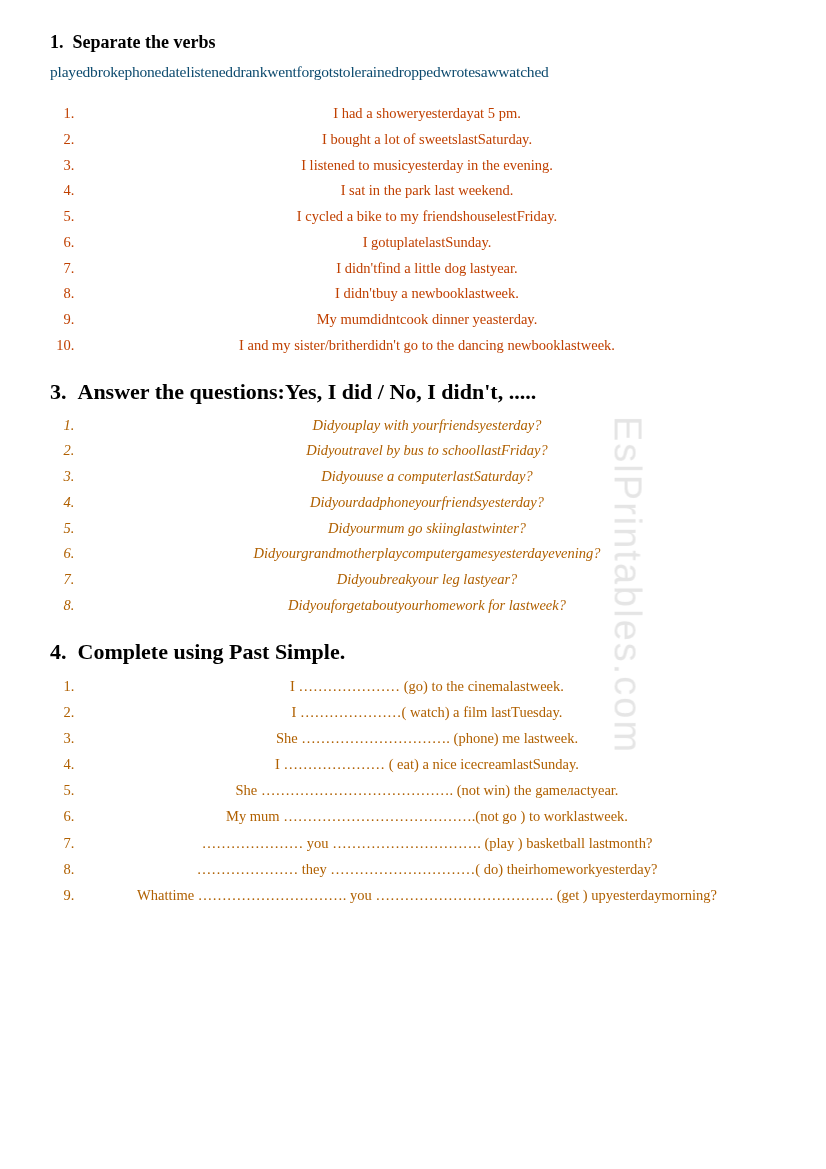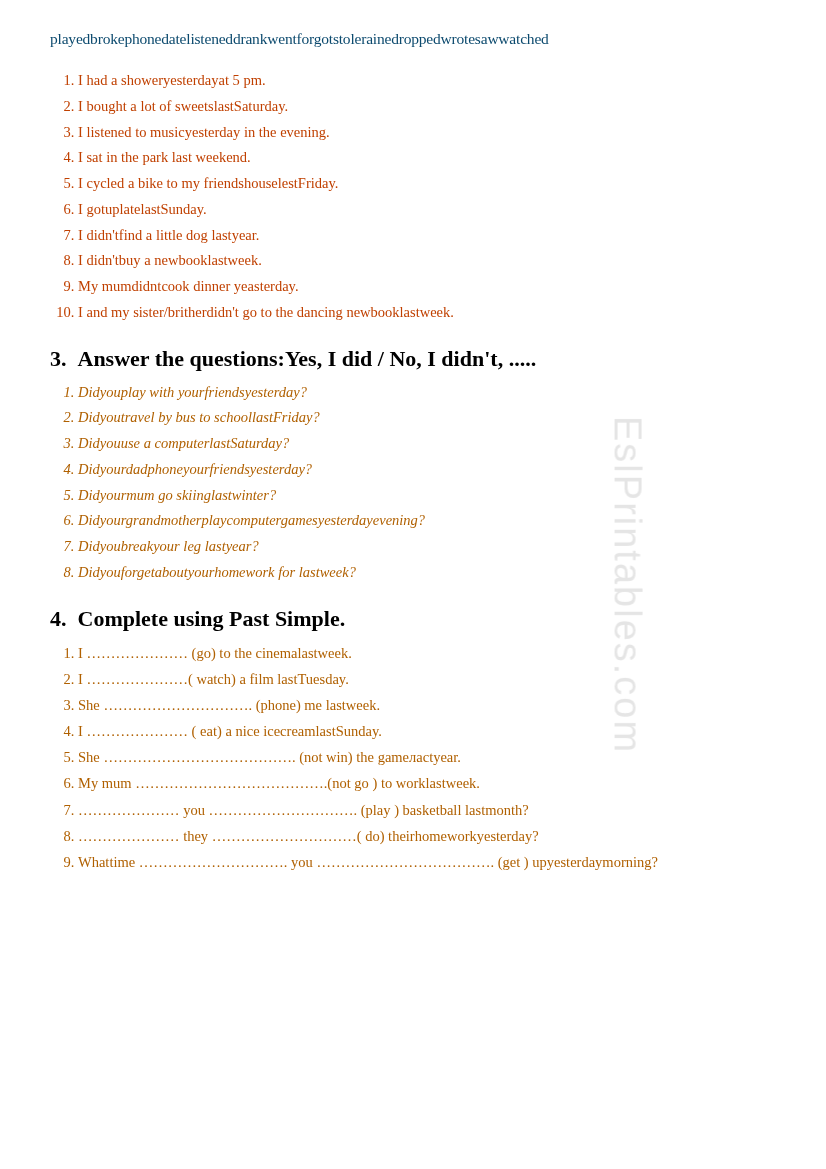--- a/index.html
+++ b/index.html
@@ -45,20 +45,21 @@
     }
     ol.questions {
       margin-left: 18px;
       padding-left: 10px;
     }
     ol.questions li {
       margin-bottom: 4px;
       font-size: 14.5px;
       color: #c04000;
       line-height: 1.5;
+      text-align: center;
     }
     .answer-questions ol li {
       color: #b06000;
       font-style: italic;
     }
     .complete-section ol li {
       color: #b06000;
       font-size: 14.5px;
       margin-bottom: 3px;
       line-height: 1.6;
@@ -78,20 +79,23 @@
       color: #000;
       margin-bottom: 10px;
     }
   </style>
 </head>
 <body>
 
 <div class="watermark">EslPrintables.com</div>
 
 <div class="section">
+  <h2 class="section-title">
+    <span>1.</span>&nbsp;&nbsp;<span>Separate the verbs</span>
+  </h2>
   <div class="verb-list">playedbrokephonedatelisteneddrankwentforgotstolerainedroppedwrotesawwatched</div>
 </div>
 
 <div class="section">
   <ol class="questions">
     <li>I had a showeryesterdayat 5 pm.</li>
     <li>I bought a lot of sweetslastSaturday.</li>
     <li>I listened to musicyesterday in the evening.</li>
     <li>I sat in the park last weekend.</li>
     <li>I cycled a bike to my friendshouselestFriday.</li>

